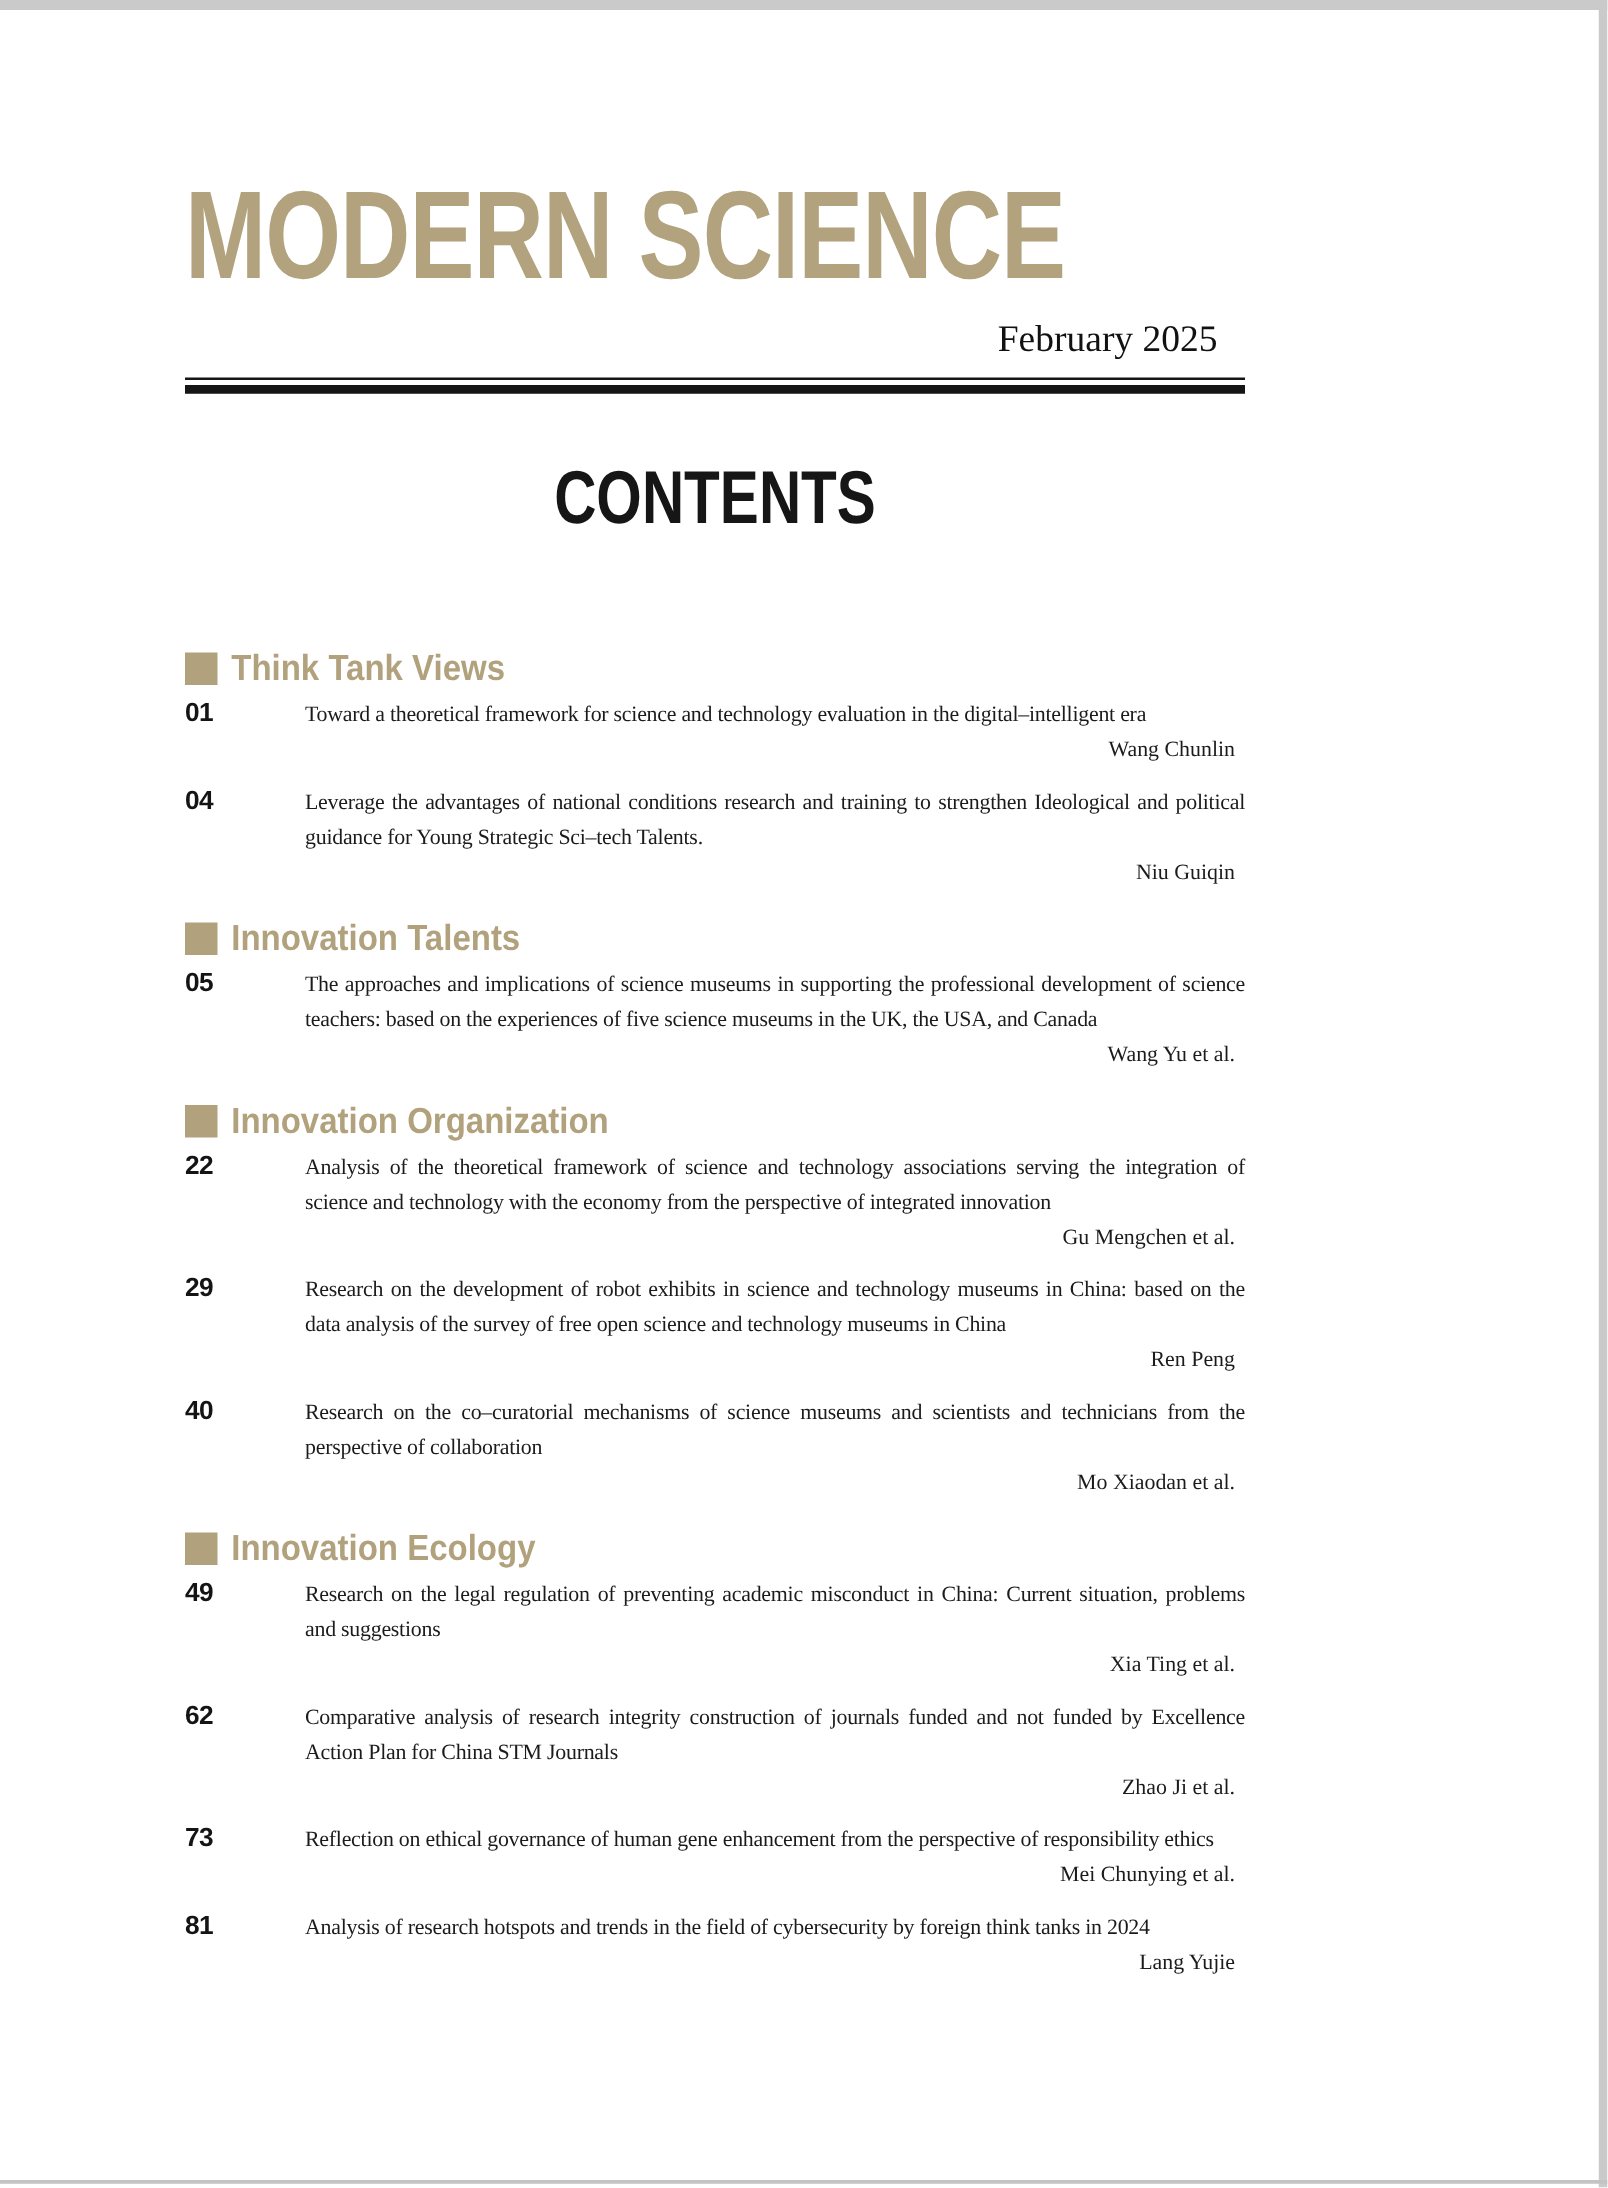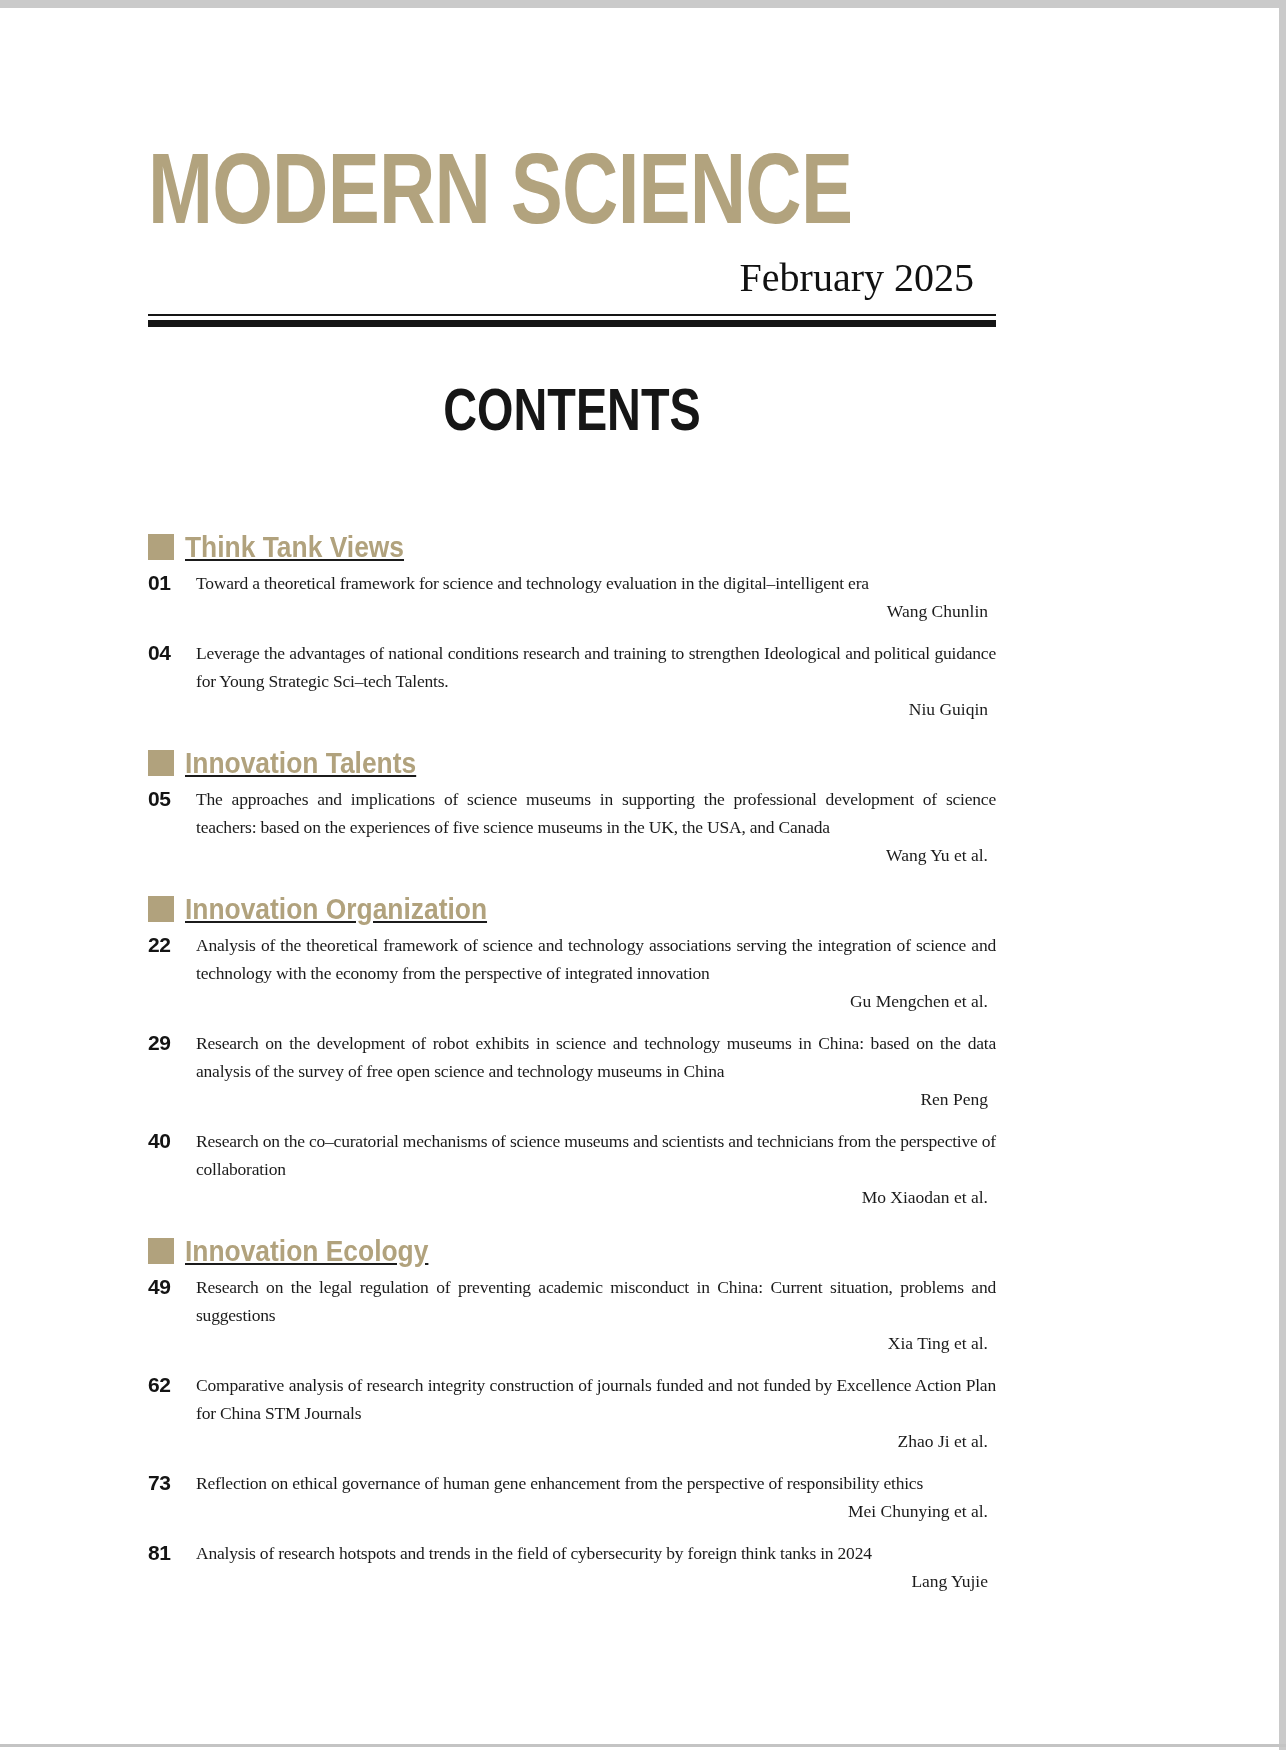--- a/index.html
+++ b/index.html
@@ -28,21 +28,21 @@
     letter-spacing:-1px;
     color:#b2a37e;
     white-space:nowrap;
     transform:scaleX(0.78);
     transform-origin:left top;
   }
   .issue-date {
     margin-top:16px;
     text-align:right;
     padding-right:22px;
-    font-size:40px;
+    font-size:30px;
     line-height:1.2;
     color:#111;
   }
   .rule-thin  { margin-top:12px; height:2px; background:#151515; }
   .rule-thick { margin-top:4px;  height:7px; background:#151515; }
 
   .contents-heading {
     margin-top:56px;
     text-align:center;
     font-family:"Liberation Sans", sans-serif;
@@ -51,21 +51,21 @@
     line-height:0.9;
     color:#161616;
     transform:scaleX(0.78);
     transform-origin:center top;
     white-space:nowrap;
   }
 
   .section { margin-top:24px; }
   .section.first { margin-top:94px; }
 
-  .section-heading { display:flex; align-items:center; height:32px; margin-bottom:6px;text-decoration:underline; }
+  .section-heading { display:flex; align-items:center; height:32px; margin-bottom:6px; }
   .section-square {
     width:26px; height:26px; flex:none;
     background:#b1a27d;
     margin-right:11px;
   }
   .section-title {
     font-family:"Liberation Sans", sans-serif;
     font-weight:bold;
     font-size:29px;
     color:#b1a27d;
@@ -78,21 +78,21 @@
   .entry.first { margin-top:0; }
   .entry-num {
     flex:none; width:48px;
     font-family:"Liberation Sans", sans-serif;
     font-weight:bold;
     font-size:21px;
     letter-spacing:-0.5px;
     line-height:28px;
     color:#141414;
   }
-  .entry-body { flex:1; min-width:0; }
+  .entry-body { flex:1; min-width:0;margin-left:48px; }
   .entry-title {
     font-size:17.5px;
     line-height:28px;
     letter-spacing:-0.2px;
     text-align:justify;
     color:#1b1b1b;
   }
   .entry-authors {
     font-size:17.5px;
     line-height:28px;

